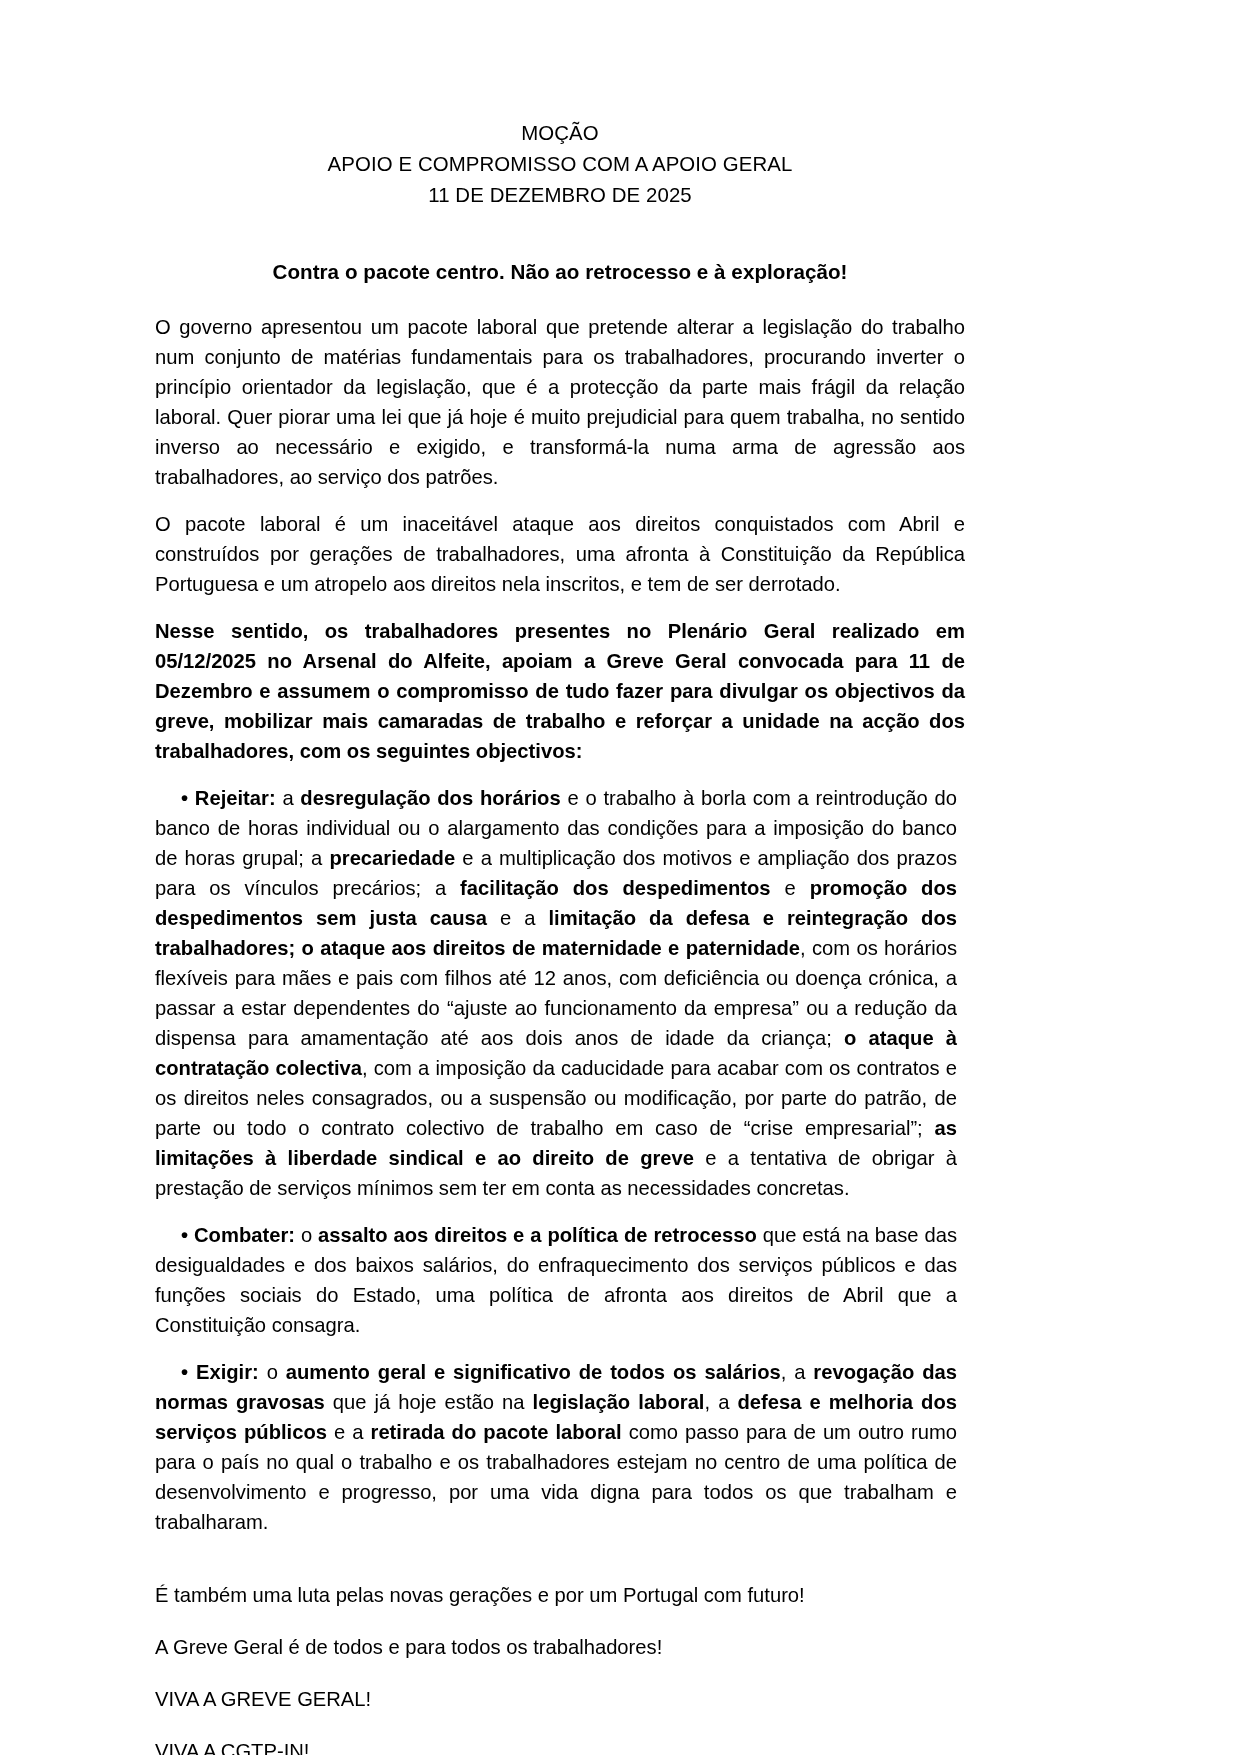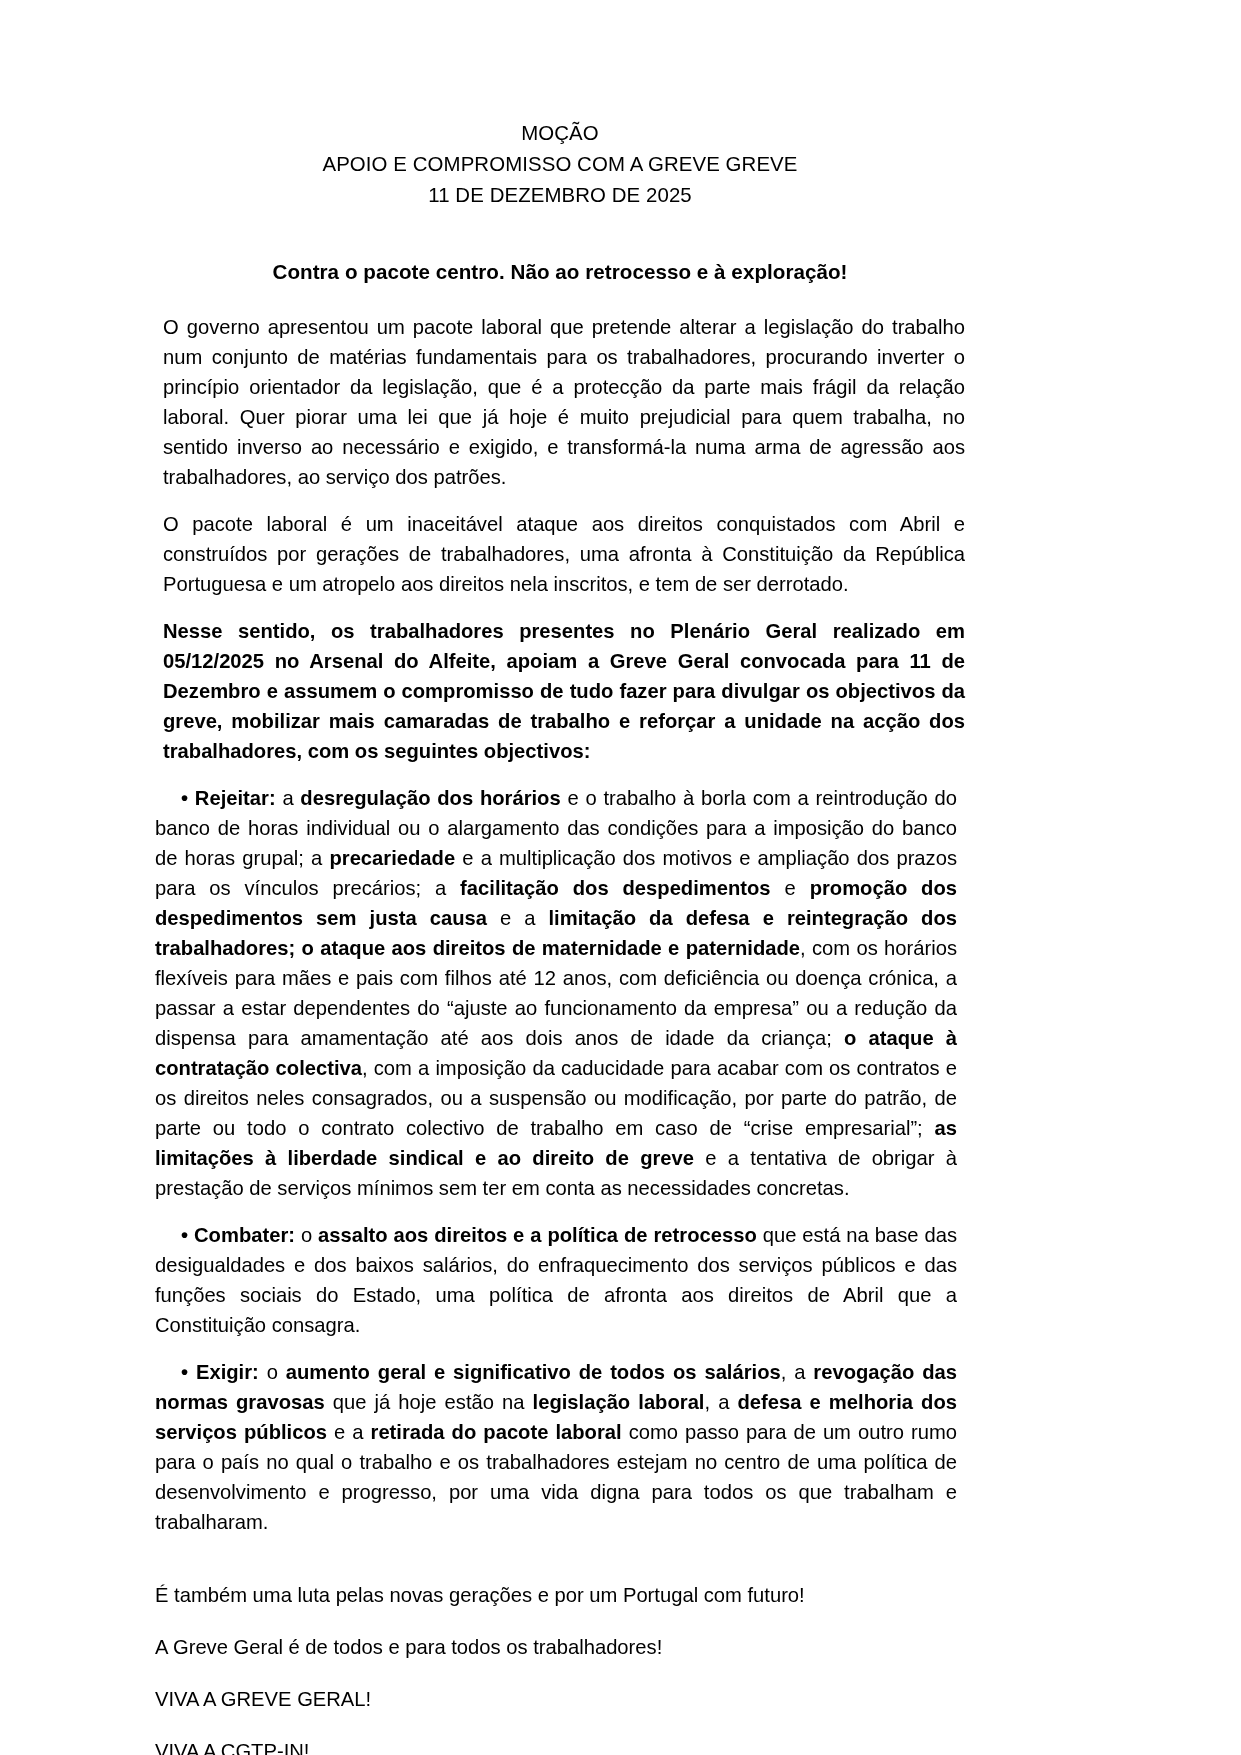--- a/index.html
+++ b/index.html
@@ -39,21 +39,21 @@
     white-space: nowrap;
   }
   .subtitle {
     text-align: center;
     font-weight: bold;
     font-size: 20.6px;
     margin: 46px 0 24px 0;
     letter-spacing: 0.05px;
   }
   p.para {
-    margin: 0 0 17px 8px;
+    margin: 0 0 17px 0;
     text-align: justify;
     text-justify: inter-word;
     hyphens: none;
   }
   p.para.bold {
     font-weight: bold;
   }
   p.bullet {
     margin: 0 8px 17px 0;
     text-align: justify;
@@ -84,21 +84,21 @@
 </style>
 </head>
 <body>
 
 <div class="page">
 
   <div class="doc-body">
 
     <div class="title-block">
       <span class="title-line">MOÇÃO</span>
-      <span class="title-line">APOIO E COMPROMISSO COM A GREVE GREVE</span>
+      <span class="title-line">APOIO E COMPROMISSO COM A APOIO GERAL</span>
       <span class="title-line">11 DE DEZEMBRO DE 2025</span>
     </div>
 
     <div class="subtitle">Contra o pacote centro. Não ao retrocesso e à exploração!</div>
 
     <p class="para">O governo apresentou um pacote laboral que pretende alterar a legislação do trabalho num conjunto de matérias fundamentais para os trabalhadores, procurando inverter o princípio orientador da legislação, que é a protecção da parte mais frágil da relação laboral. Quer piorar uma lei que já hoje é muito prejudicial para quem trabalha, no sentido inverso ao necessário e exigido, e transformá-la numa arma de agressão aos trabalhadores, ao serviço dos patrões.</p>
 
     <p class="para">O pacote laboral é um inaceitável ataque aos direitos conquistados com Abril e construídos por gerações de trabalhadores, uma afronta à Constituição da República Portuguesa e um atropelo aos direitos nela inscritos, e tem de ser derrotado.</p>
 
     <p class="para bold">Nesse sentido, os trabalhadores presentes no Plenário Geral realizado em 05/12/2025 no Arsenal do Alfeite, apoiam a Greve Geral convocada para 11 de Dezembro e assumem o compromisso de tudo fazer para divulgar os objectivos da greve, mobilizar mais camaradas de trabalho e reforçar a unidade na acção dos trabalhadores, com os seguintes objectivos:</p>

